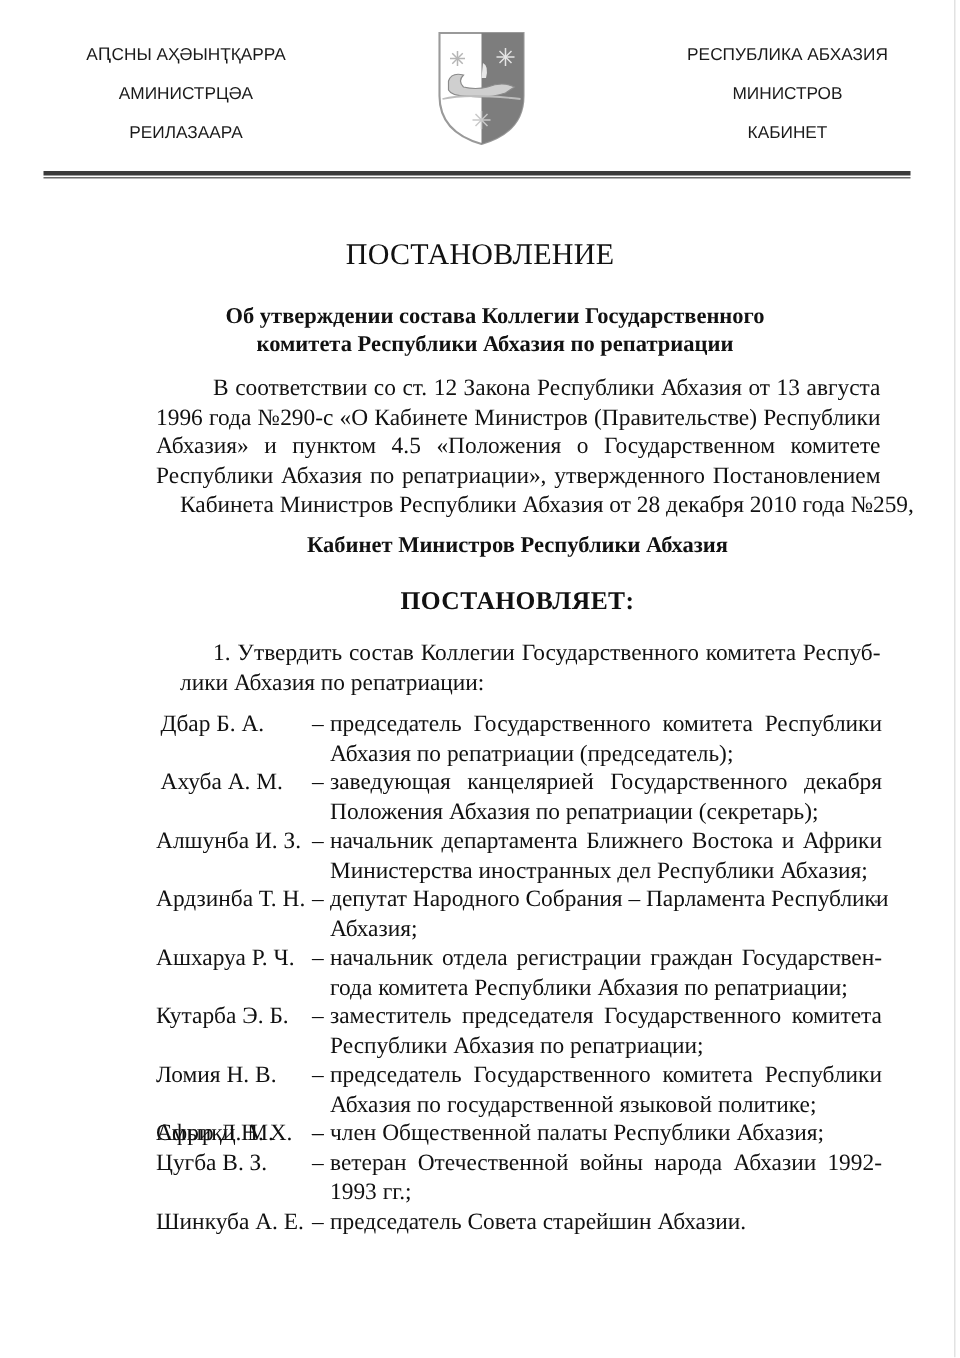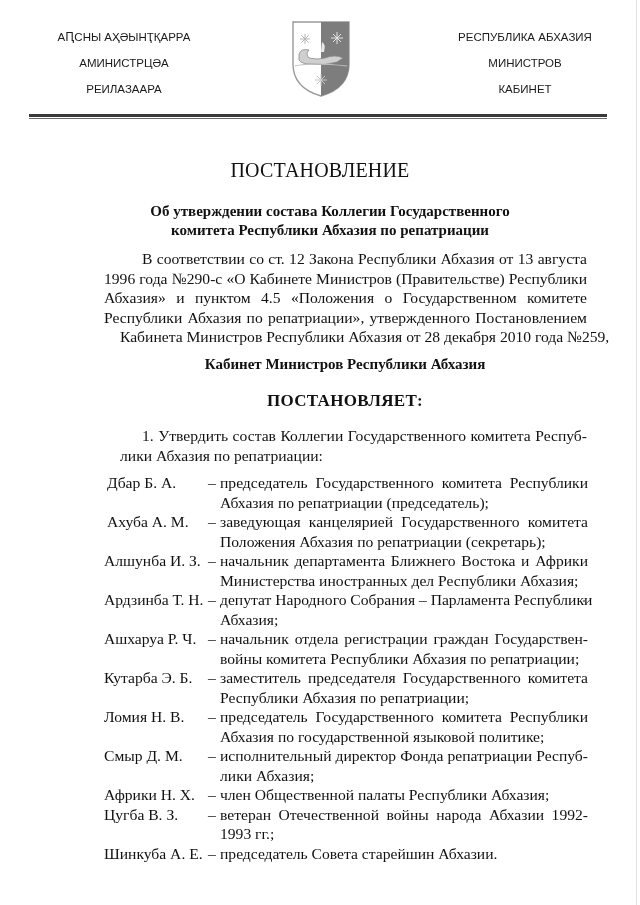--- a/index.html
+++ b/index.html
@@ -131,21 +131,21 @@
         <span class="dash">–</span>
         <span class="desc">
           <span class="line">председатель Государственного комитета Республики</span>
           <span class="line last">Абхазия по репатриации (председатель);</span>
         </span>
       </div>
       <div class="member">
         <span class="name" style="left: 3px;">Ахуба А. М.</span>
         <span class="dash">–</span>
         <span class="desc">
-          <span class="line">заведующая канцелярией Государственного комитета</span>
+          <span class="line">заведующая канцелярией Государственного декабря</span>
           <span class="line last">Положения Абхазия по репатриации (секретарь);</span>
         </span>
       </div>
       <div class="member">
         <span class="name">Алшунба И. З.</span>
         <span class="dash">–</span>
         <span class="desc">
           <span class="line">начальник департамента Ближнего Востока и Африки</span>
           <span class="line last">Министерства иностранных дел Республики Абхазия;</span>
         </span>
@@ -156,21 +156,21 @@
         <span class="desc">
           <span class="line">депутат Народного Собрания – Парламента Республики</span>
           <span class="line last">Абхазия;</span>
         </span>
       </div>
       <div class="member">
         <span class="name">Ашхаруа Р. Ч.</span>
         <span class="dash">–</span>
         <span class="desc">
           <span class="line">начальник отдела регистрации граждан Государствен-</span>
-          <span class="line last">войны комитета Республики Абхазия по репатриации;</span>
+          <span class="line last">года комитета Республики Абхазия по репатриации;</span>
         </span>
       </div>
       <div class="member">
         <span class="name">Кутарба Э. Б.</span>
         <span class="dash">–</span>
         <span class="desc">
           <span class="line">заместитель председателя Государственного комитета</span>
           <span class="line last">Республики Абхазия по репатриации;</span>
         </span>
       </div>
@@ -178,24 +178,20 @@
         <span class="name">Ломия Н. В.</span>
         <span class="dash">–</span>
         <span class="desc">
           <span class="line">председатель Государственного комитета Республики</span>
           <span class="line last">Абхазия по государственной языковой политике;</span>
         </span>
       </div>
       <div class="member">
         <span class="name">Смыр Д. М.</span>
         <span class="dash">–</span>
-        <span class="desc">
-          <span class="line">исполнительный директор Фонда репатриации Респуб-</span>
-          <span class="line last">лики Абхазия;</span>
-        </span>
       </div>
       <div class="member">
         <span class="name">Африки Н. Х.</span>
         <span class="dash">–</span>
         <span class="desc">
           <span class="line last">член Общественной палаты Республики Абхазия;</span>
         </span>
       </div>
       <div class="member">
         <span class="name">Цугба В. З.</span>

